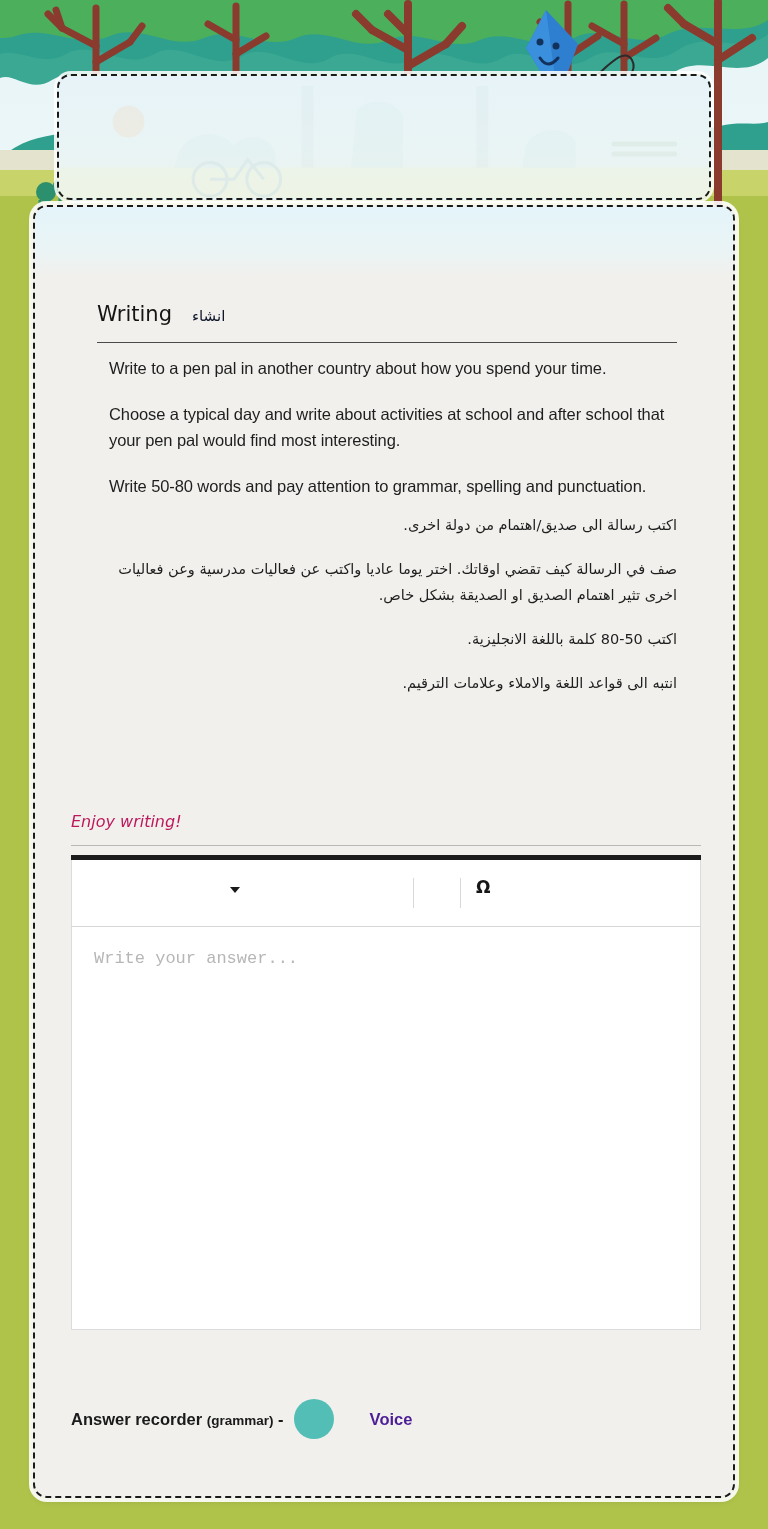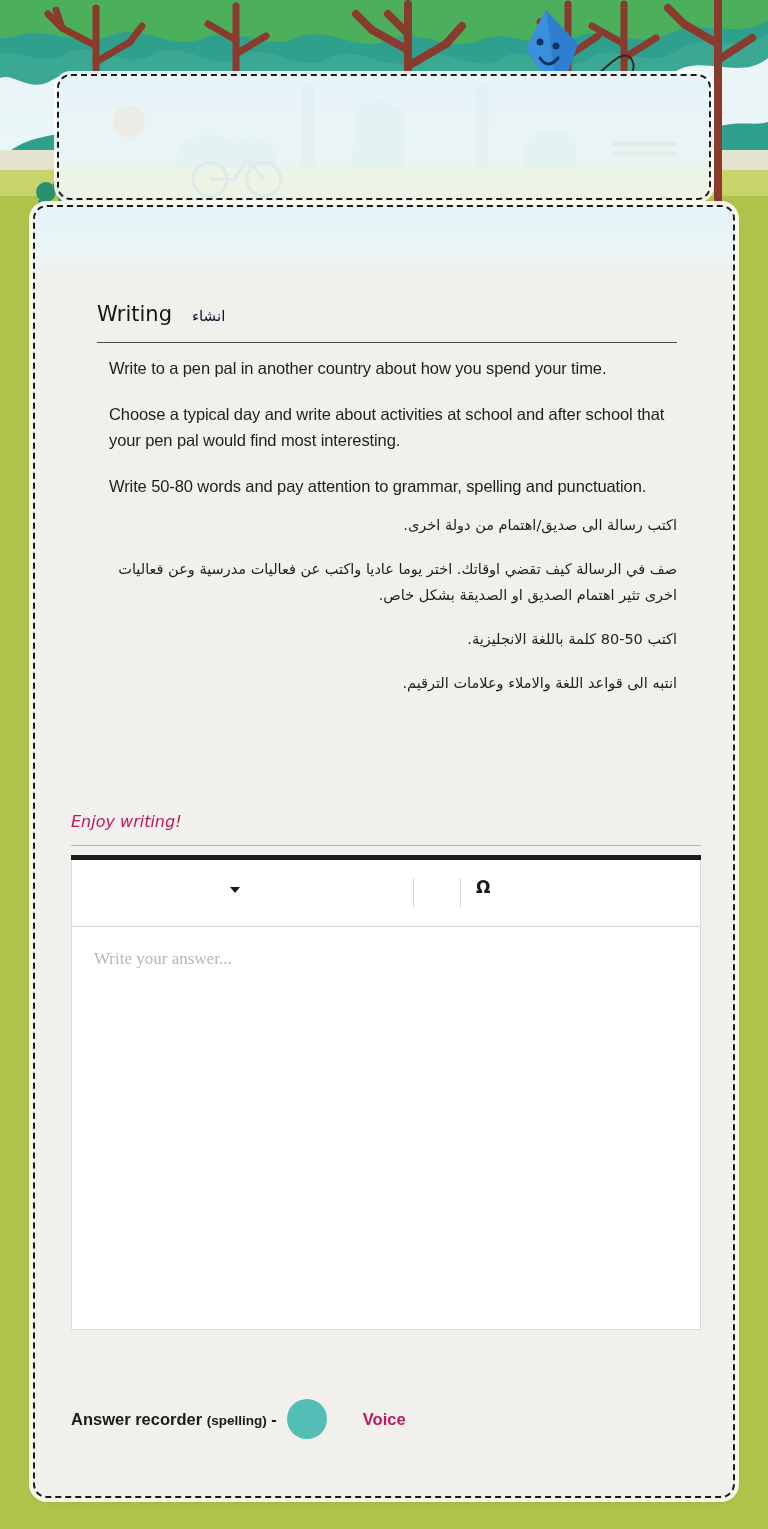--- a/index.html
+++ b/index.html
@@ -240,21 +240,21 @@
   .editor-area {
     height: 403px;
     background: #fff;
     border-left: 1px solid #dcdcdc;
     border-right: 1px solid #dcdcdc;
     border-bottom: 1px solid #dcdcdc;
     box-sizing: border-box;
     padding: 20px 22px;
   }
   .editor-placeholder {
-    font-family: Liberation Serif, serif;
+    font-family: Liberation Mono, monospace;
     font-size: 17px;
     color: #b6b6b6;
     line-height: 24px;
   }
 
   
   .recorder {
     position: absolute;
     left: 36px;
     top: 1190px;
@@ -280,21 +280,21 @@
     border-radius: 50%;
     background: #53BEB5;
     margin-left: 10px;
     border: none;
     flex: 0 0 auto;
   }
   .rec-voice {
     font-family: "Liberation Sans", sans-serif;
     font-size: 16.5px;
     font-weight: bold;
-    color: #be185d;
+    color: #4c1d95;
     margin-left: 36px;
   }
 </style>
 </head>
 <body>
 
 <div id="stage">
 
   <div class="bg-scene">
     <div class="bg-sky"></div>
@@ -469,21 +469,21 @@
       </div>
       <div class="editor-divider"></div>
       <div class="editor-area">
         <div class="editor-placeholder">Write your answer...</div>
       </div>
     </div>
 
     <div class="recorder">
       <span class="rec-label">
         <span>Answer recorder</span>
-        <span class="rec-optional">(spelling)</span>
+        <span class="rec-optional">(grammar)</span>
         <span>-</span>
       </span>
       <button class="rec-button"></button>
       <span class="rec-voice">Voice</span>
     </div>
   </div>
 
 </div>
 
 </body></html>

